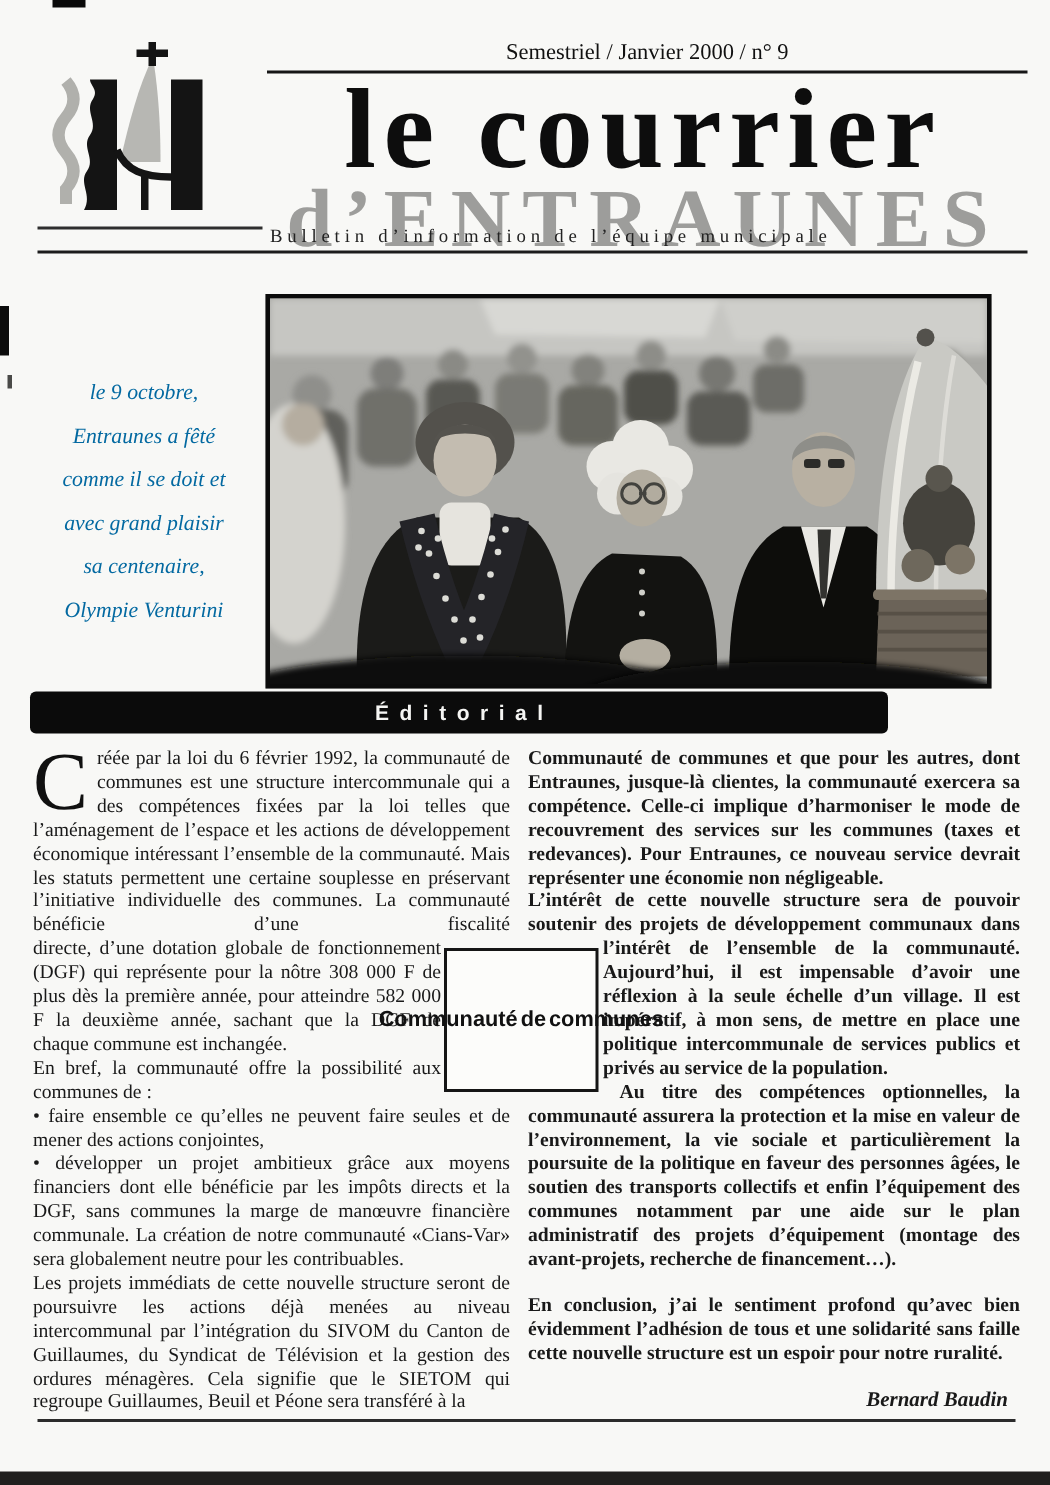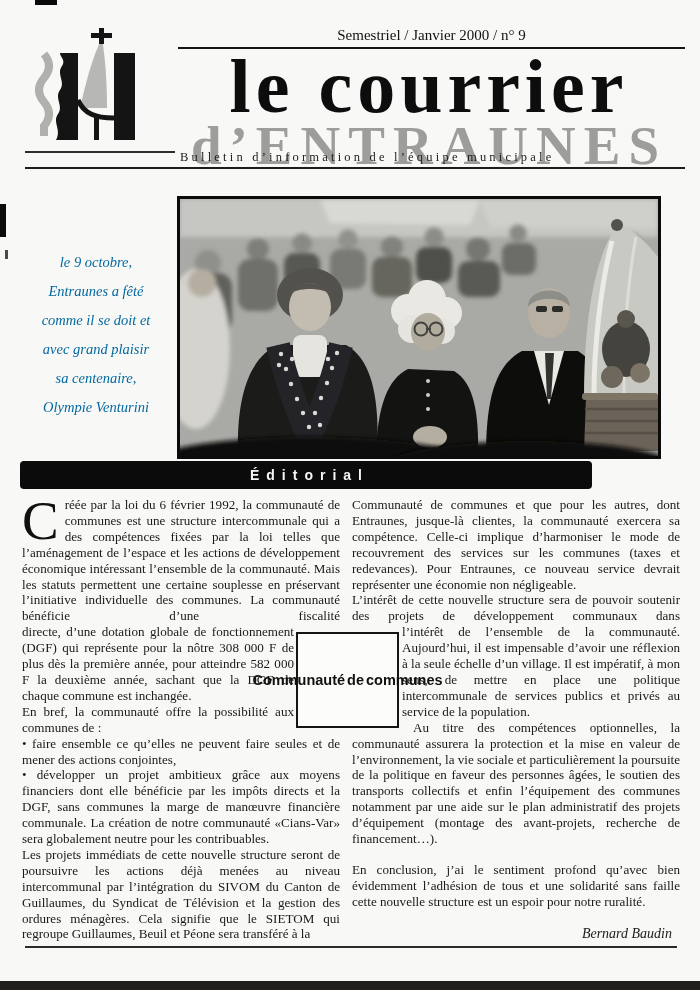--- a/index.html
+++ b/index.html
@@ -37,21 +37,21 @@
   
   .editorial-bar{position:absolute;left:20px;top:461px;width:572px;height:28px;
                  background:#0b0b0b;border-radius:4px;display:flex;align-items:center;justify-content:center;}
   .editorial-bar span{color:#f5f5f3;font-family:"Liberation Sans", sans-serif;font-weight:bold;
                       font-size:14px;letter-spacing:7px;padding-left:7px;}
 
   
   .columns{position:absolute;left:22px;top:497px;width:658px;display:flex;
            font-size:13.1px;line-height:15.9px;text-align:justify;color:#191919;}
   .col-left{width:318px;margin-right:12px;}
-  .col-right{width:328px;}
+  .col-right{width:328px;font-weight:bold;}
   .columns p{margin:0;}
   .jlast{text-align-last:justify;}
   .dropcap{float:left;font-size:55px;line-height:44px;padding:2px 6px 0 0;color:#101010;}
   .spacer-r{float:right;width:46px;height:100px;}
   .spacer-l{float:left;width:50px;height:97px;}
   .indent{text-indent:11px;}
   .concl{margin-top:15px !important;}
   .sig{text-align:right;font-style:italic;margin-top:16px !important;padding-right:8px;font-size:14px;}
 
   

